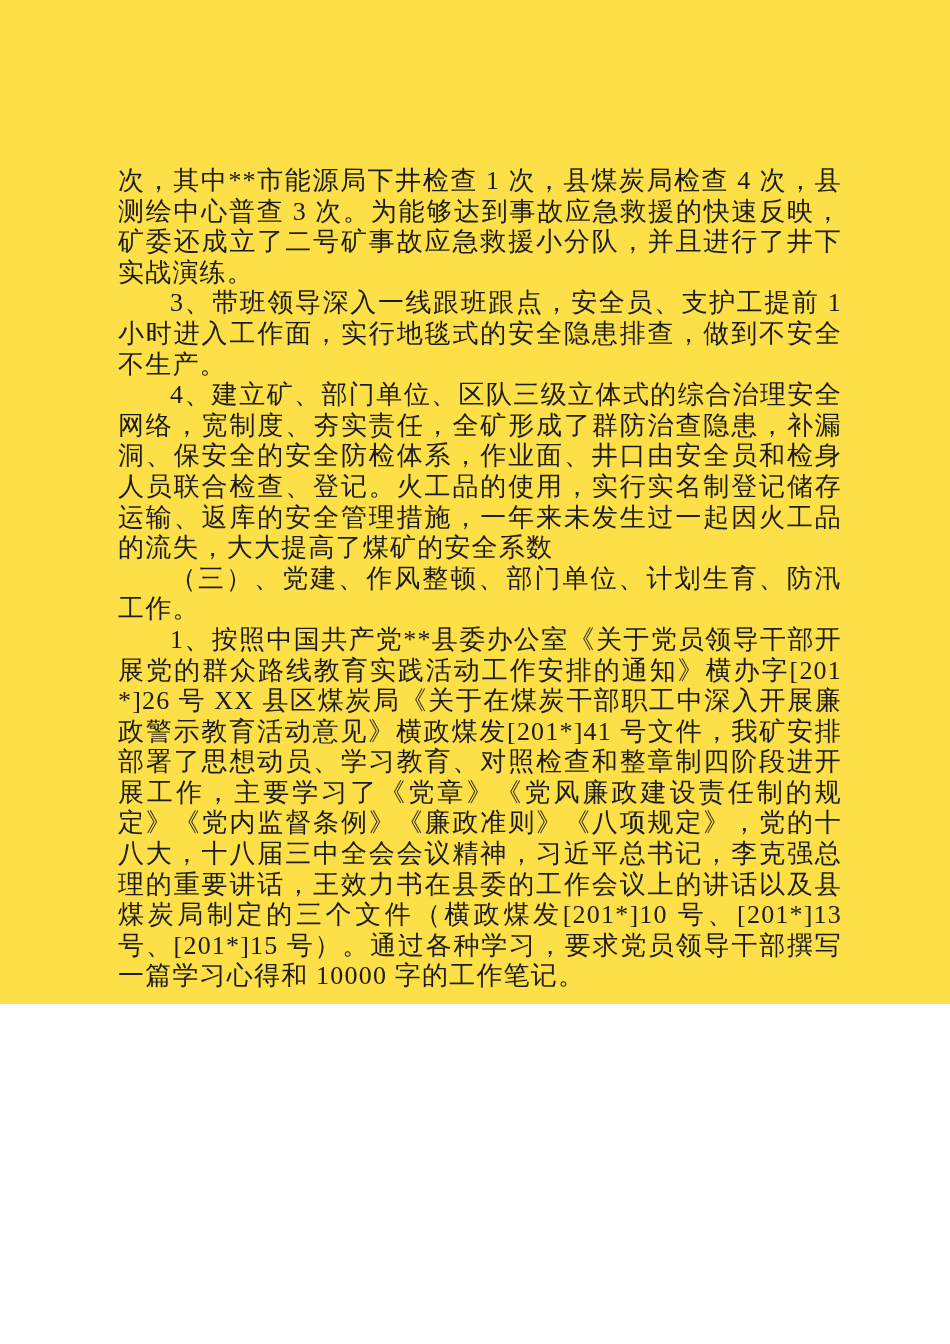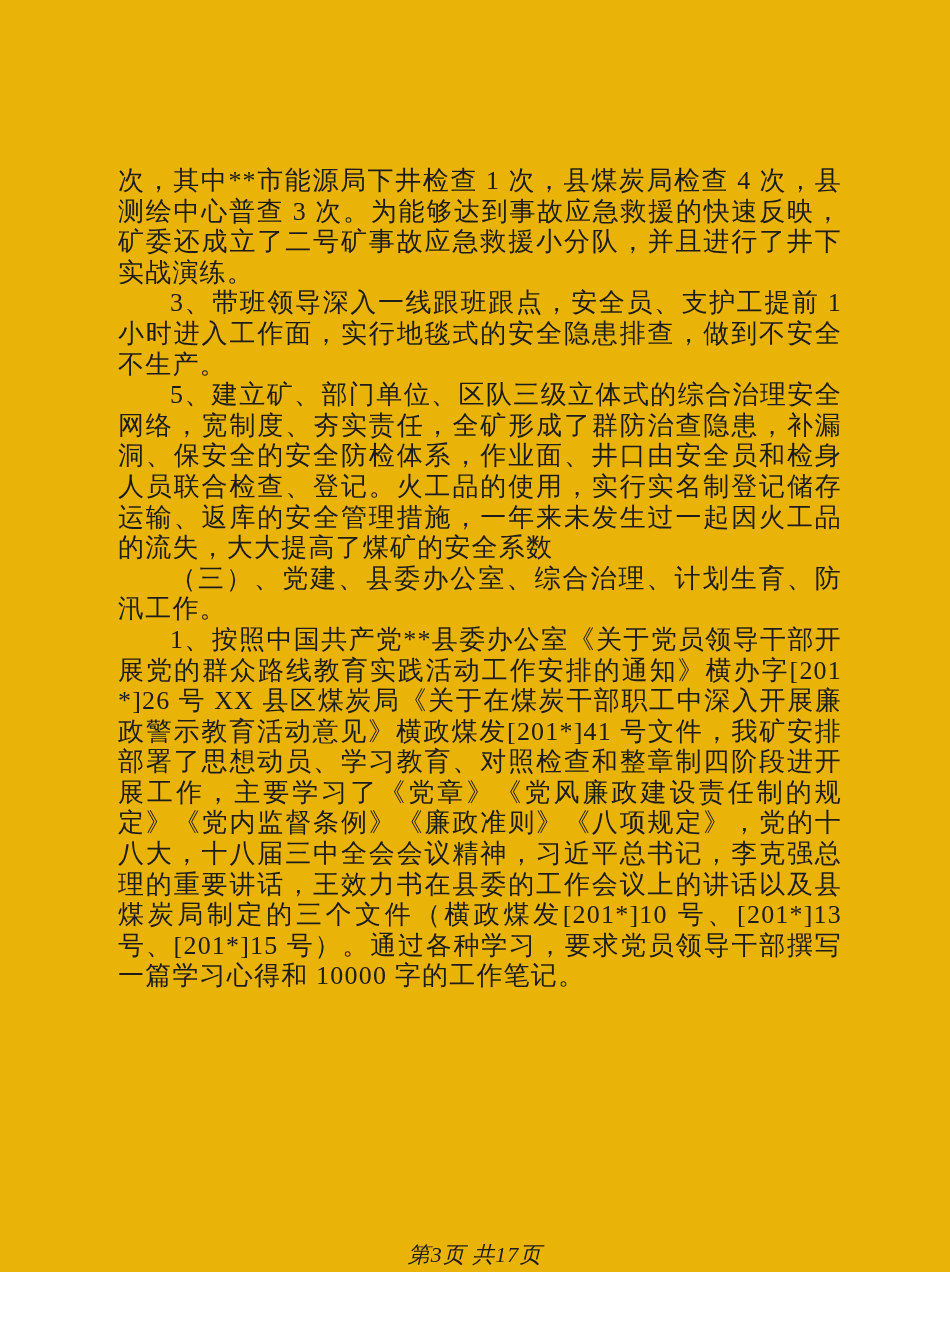--- a/index.html
+++ b/index.html
@@ -3,22 +3,22 @@
 <meta charset="utf-8">
 <style>
   html, body {
     margin: 0;
     padding: 0;
     background: #ffffff;
   }
   .page {
     position: relative;
     width: 950px;
-    height: 1272px;
-    background: #eab308;
+    height: 1004px;
+    background: #fde047;
     overflow: hidden;
     font-family: "Liberation Serif", "DejaVu Serif", serif;
   }
   .content {
     position: absolute;
     left: 118px;
     top: 166px;
     width: 724px;
     font-size: 26px;
     line-height: 30.6px;
@@ -49,18 +49,18 @@
     font-style: italic;
   }
 </style>
 </head>
 <body>
 
 <div class="page">
   <div class="content">
     <p class="continuation">次，其中**市能源局下井检查 1 次，县煤炭局检查 4 次，县测绘中心普查 3 次。为能够达到事故应急救援的快速反映，矿委还成立了二号矿事故应急救援小分队，并且进行了井下实战演练。</p>
     <p>3、带班领导深入一线跟班跟点，安全员、支护工提前 1 小时进入工作面，实行地毯式的安全隐患排查，做到不安全不生产。</p>
-    <p>5、建立矿、部门单位、区队三级立体式的综合治理安全网络，宽制度、夯实责任，全矿形成了群防治查隐患，补漏洞、保安全的安全防检体系，作业面、井口由安全员和检身人员联合检查、登记。火工品的使用，实行实名制登记储存运输、返库的安全管理措施，一年来未发生过一起因火工品的流失，大大提高了煤矿的安全系数</p>
-    <p>（三）、党建、县委办公室、综合治理、计划生育、防汛工作。</p>
+    <p>4、建立矿、部门单位、区队三级立体式的综合治理安全网络，宽制度、夯实责任，全矿形成了群防治查隐患，补漏洞、保安全的安全防检体系，作业面、井口由安全员和检身人员联合检查、登记。火工品的使用，实行实名制登记储存运输、返库的安全管理措施，一年来未发生过一起因火工品的流失，大大提高了煤矿的安全系数</p>
+    <p>（三）、党建、作风整顿、部门单位、计划生育、防汛工作。</p>
     <p>1、按照中国共产党**县委办公室《关于党员领导干部开展党的群众路线教育实践活动工作安排的通知》横办字[201*]26 号 XX 县区煤炭局《关于在煤炭干部职工中深入开展廉政警示教育活动意见》横政煤发[201*]41 号文件，我矿安排部署了思想动员、学习教育、对照检查和整章制四阶段进开展工作，主要学习了《党章》《党风廉政建设责任制的规定》《党内监督条例》《廉政准则》《八项规定》，党的十八大，十八届三中全会会议精神，习近平总书记，李克强总理的重要讲话，王效力书在县委的工作会议上的讲话以及县煤炭局制定的三个文件（横政煤发[201*]10 号、[201*]13 号、[201*]15 号）。通过各种学习，要求党员领导干部撰写一篇学习心得和 10000 字的工作笔记。</p>
   </div>
   <div class="footer">第3页 共17页</div>
 </div>
 
 </body></html>

